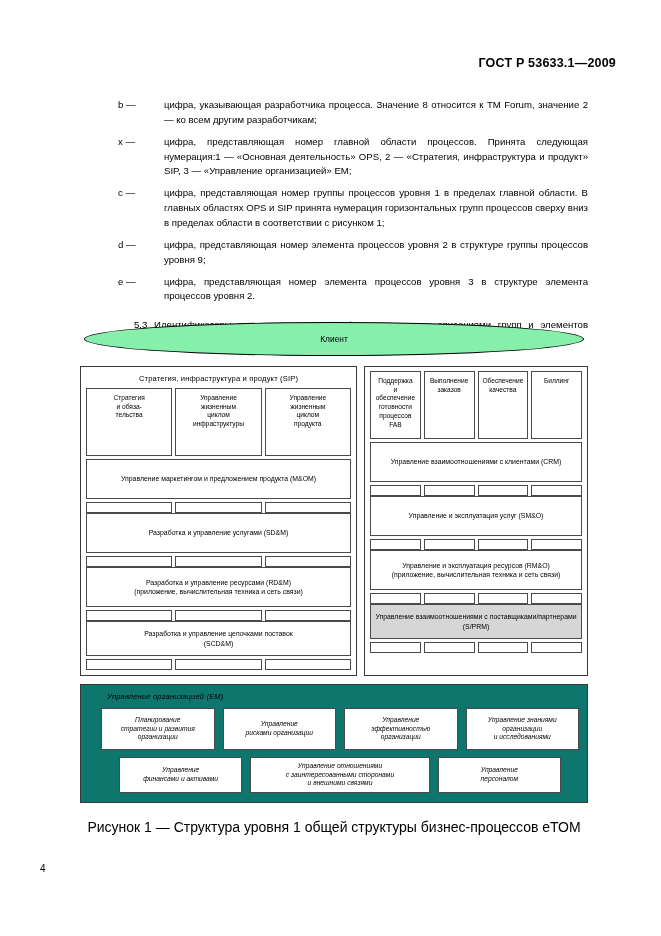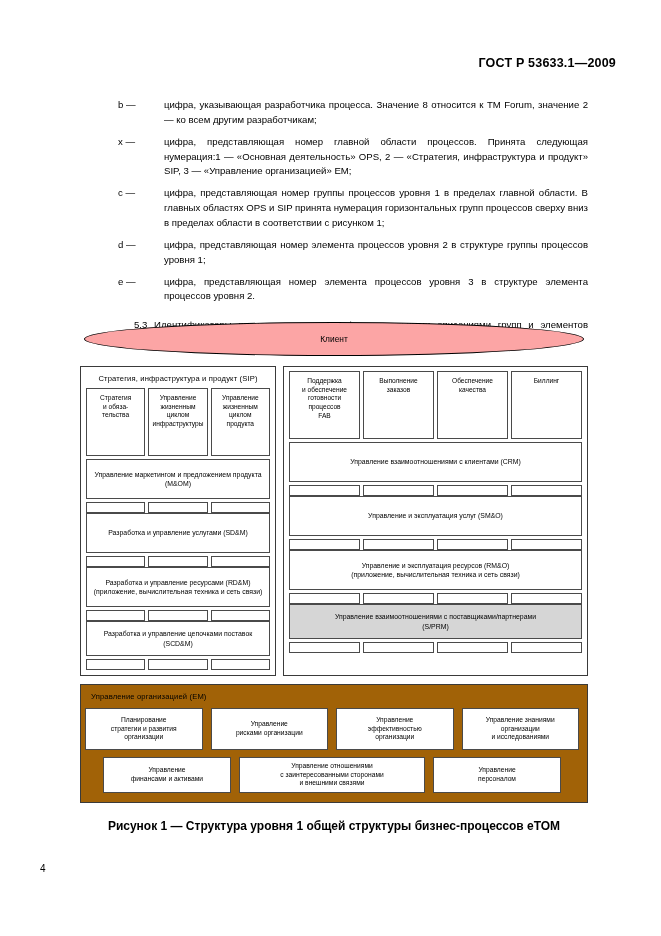--- a/index.html
+++ b/index.html
@@ -69,37 +69,37 @@
   .client-ellipse {
     width: 500px;
     height: 34px;
     margin: 0 auto 10px auto;
     border: 1.4px solid #000;
     border-radius: 50% / 50%;
     display: flex;
     align-items: center;
     justify-content: center;
     font-size: 8.4px;
-    background: #fca5a5;
+    background: #86efac;
     box-sizing: border-box;
   }
 
   .main-row {
     display: flex;
     align-items: stretch;
     gap: 7px;
   }
 
   .domain-box {
     border: 1.6px solid #3a3a3a;
     padding: 4px 5px 5px 5px;
     background: #fff;
     box-sizing: border-box;
   }
-  .domain-sip { width: 196px; }
+  .domain-sip { width: 277px; }
   .domain-ops { flex: 1 1 auto; }
 
   .domain-title {
     font-size: 7.6px;
     text-align: center;
     padding: 3px 0 5px 0;
     letter-spacing: 0.15px;
   }
   .domain-title.left-align {
     text-align: left;
@@ -161,23 +161,24 @@
     height: 11px;
     flex: 1 1 0;
     background: #fff;
     box-sizing: border-box;
   }
 
   
   .em-box {
     border: 1.6px solid #3a3a3a;
     margin-top: 8px;
-    padding: 4px 8px 9px 4px;
-    background: #a16207;
-    box-sizing: border-box;
+    padding: 4px 8px 9px 20px;
+    background: #0f766e;
+    box-sizing: border-box;
+    font-style: italic;
   }
   .em-grid {
     display: flex;
     gap: 8px;
     margin-top: 2px;
   }
   .em-cell {
     border: 1.3px solid #4a4a4a;
     background: #fff;
     flex: 1 1 0;
@@ -198,23 +199,22 @@
     margin-top: 7px;
     padding: 0 18px;
   }
   .em-grid.row2 .em-cell { height: 36px; }
   .em-grid.row2 .w-a { flex: 1.05 1 0; }
   .em-grid.row2 .w-b { flex: 1.55 1 0; }
   .em-grid.row2 .w-c { flex: 1.05 1 0; }
 
   .figure-caption {
     text-align: center;
-    font-size: 12px;
+    font-size: 14px;
     margin-top: 16px;
-    font-weight: bold;
   }
 
   .page-number {
     position: absolute;
     left: 40px;
     bottom: 62px;
     font-size: 10px;
   }
 </style>
 </head>
@@ -236,21 +236,21 @@
     <div class="def-text">цифра, представляющая номер главной области процессов. Принята следующая нумерация:1 — «Основная деятельность» OPS, 2 — «Стратегия, инфраструктура и продукт» SIP, 3 — «Управление организацией» EM;</div>
   </div>
 
   <div class="def-item">
     <div class="def-key">c —</div>
     <div class="def-text">цифра, представляющая номер группы процессов уровня 1 в пределах главной области. В главных областях OPS и SIP принята нумерация горизонтальных групп процессов сверху вниз в пределах области в соответствии с рисунком 1;</div>
   </div>
 
   <div class="def-item">
     <div class="def-key">d —</div>
-    <div class="def-text">цифра, представляющая номер элемента процессов уровня 2 в структуре группы процессов уровня 1;</div>
+    <div class="def-text">цифра, представляющая номер элемента процессов уровня 2 в структуре группы процессов уровня 9;</div>
   </div>
 
   <div class="def-item">
     <div class="def-key">e —</div>
     <div class="def-text">цифра, представляющая номер элемента процессов уровня 3 в структуре элемента процессов уровня 2.</div>
   </div>
 
   <div class="para-53">5.3  Идентификаторы процессов связаны с функциональными описаниями групп и элементов процессов еТОМ и используются в качестве ссылок на определения стандартных процессов</div>
 </div>
 

